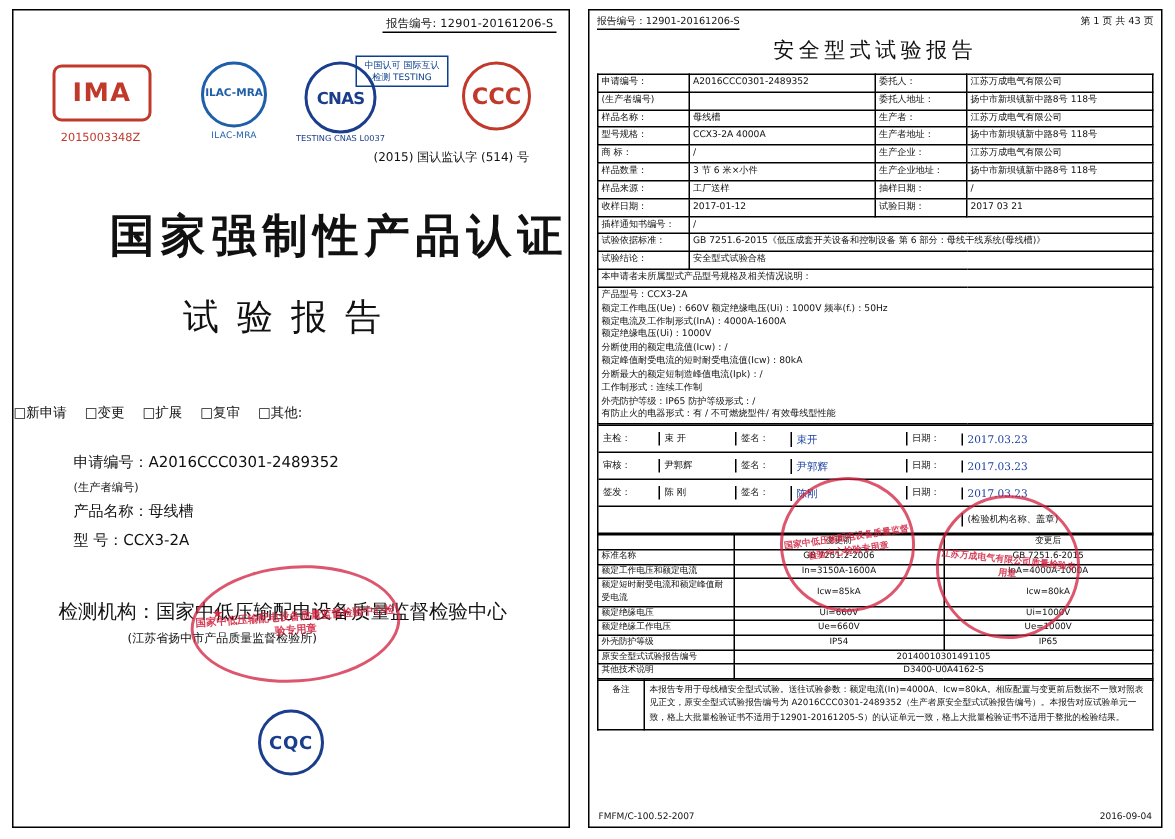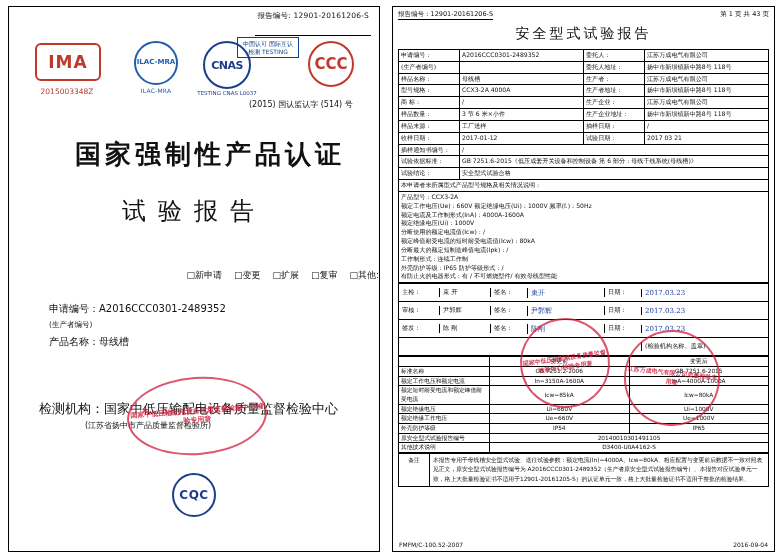--- a/index.html
+++ b/index.html
@@ -1,40 +1,40 @@
 <!DOCTYPE html>
 <html><head>
 <meta charset="utf-8">
 <style>
   html,body{margin:0;padding:0;background:#fff;}
   body{width:783px;height:559px;font-family:"DejaVu Sans","Liberation Sans",sans-serif;color:#111;overflow:hidden;}
   .page{position:relative;width:783px;height:559px;}
 
   
   .left{position:absolute;left:8px;top:6px;width:372px;height:546px;border:1px solid #000;box-sizing:border-box;}
-  .l-report-no{position:absolute;right:8px;top:4px;font-size:7.5px;border-bottom:1px solid #000;padding:0 2px 14px 2px;letter-spacing:.2px;}
+  .l-report-no{position:absolute;right:8px;top:4px;font-size:7.5px;border-bottom:1px solid #000;padding:0 2px 0 2px;letter-spacing:.2px;}
   .logos{position:absolute;left:0;top:28px;width:100%;height:60px;}
   .logo{position:absolute;}
   .ima{left:26px;top:8px;width:62px;height:34px;border:2px solid #c0392b;border-radius:6px;color:#c0392b;font-weight:bold;font-size:17px;display:flex;align-items:center;justify-content:center;letter-spacing:1px;}
   .ima-sub{left:18px;top:52px;width:80px;text-align:center;font-size:7.5px;color:#c0392b;}
   .ilac{left:118px;top:6px;width:58px;height:40px;}
   .ilac .circ{width:40px;height:40px;border-radius:50%;border:2px solid #1f5fa9;margin:0 auto;display:flex;align-items:center;justify-content:center;color:#1f5fa9;font-size:7px;font-weight:bold;text-align:center;line-height:1.05;}
   .ilac .cap{font-size:6px;text-align:center;color:#1f5fa9;margin-top:2px;letter-spacing:.2px;}
   .cnas{left:182px;top:6px;width:72px;height:46px;}
   .cnas .ring{width:44px;height:44px;border-radius:50%;border:2px solid #1b3e8c;margin:0 auto;display:flex;align-items:center;justify-content:center;}
   .cnas .ring span{font-size:11px;font-weight:bold;color:#1b3e8c;letter-spacing:-.5px;}
   .cnas .cap{font-size:5.5px;text-align:center;color:#1b3e8c;line-height:1.15;margin-top:1px;}
   .cmark{left:228px;top:2px;width:62px;font-size:6px;color:#0b3f8f;line-height:1.25;text-align:center;}
   .cmark .box{border:1px solid #0b3f8f;padding:2px 3px;}
   .ccc{left:296px;top:6px;width:52px;height:46px;}
   .ccc .ring{width:42px;height:42px;border-radius:50%;border:2px solid #c0392b;margin:0 auto;display:flex;align-items:center;justify-content:center;color:#c0392b;font-weight:bold;font-size:15px;}
   .l-certno{position:absolute;left:240px;top:92px;font-size:8px;}
-  .l-title{position:absolute;left:16px;top:130px;width:100%;text-align:center;font-family:"DejaVu Serif","Liberation Serif",serif;font-size:26px;font-weight:bold;letter-spacing:4px;}
+  .l-title{position:absolute;left:0;top:130px;width:100%;text-align:right;font-family:"DejaVu Serif","Liberation Serif",serif;font-size:30px;font-weight:bold;letter-spacing:4px;}
   .l-subtitle{position:absolute;left:0;top:188px;width:100%;text-align:center;font-family:"DejaVu Serif","Liberation Serif",serif;font-size:24px;font-weight:normal;letter-spacing:12px;}
-  .l-checks{position:absolute;left:0;top:262px;width:100%;display:flex;justify-content:flex-end;gap:12px;font-size:9px;}
+  .l-checks{position:absolute;left:0;top:262px;width:100%;display:flex;justify-content:flex-start;gap:12px;font-size:9px;}
   .l-form{position:absolute;left:40px;top:292px;font-size:10px;line-height:1.9;}
   .l-form .row{display:block;white-space:nowrap;}
   .l-form .sub{font-size:7.5px;color:#222;}
   .l-org{position:absolute;left:30px;top:392px;font-size:10px;line-height:1.6;}
   .l-org .org1{font-size:13px;}
   .l-org .org2{font-size:8px;padding-left:46px;}
   .cqc{position:absolute;left:0;top:466px;width:100%;text-align:center;}
   .cqc .ring{width:40px;height:40px;border-radius:50%;border:2px solid #1b3e8c;margin:0 auto;display:flex;align-items:center;justify-content:center;color:#1b3e8c;font-weight:bold;font-size:12px;letter-spacing:.5px;}
   .seal{position:absolute;border:2px solid rgba(208,30,60,.75);border-radius:50%;color:rgba(208,30,60,.85);display:flex;align-items:center;justify-content:center;text-align:center;font-weight:bold;pointer-events:none;}
   .seal-left{left:118px;top:370px;width:136px;height:74px;border-radius:50%;font-size:7px;line-height:1.3;transform:rotate(-4deg);}
@@ -111,20 +111,23 @@
     </div>
 
     <div class="l-form">
       <span class="row">
         <span>申请编号：</span><span>A2016CCC0301-2489352</span>
       </span>
       <span class="row sub">(生产者编号)</span>
       <span class="row">
         <span>产品名称：</span><span>母线槽</span>
       </span>
+      <span class="row">
+        <span>型    号：</span><span>CCX3-2A</span>
+      </span>
     </div>
 
     <div class="l-org">
       <span class="org1">检测机构：</span><span class="org1">国家中低压输配电设备质量监督检验中心</span>
       <div class="org2">(江苏省扬中市产品质量监督检验所)</div>
     </div>
 
     <div class="seal seal-left">
       <span class="seal-inner">国家中低压输配电设备质量监督检验中心检验专用章</span>
     </div>

